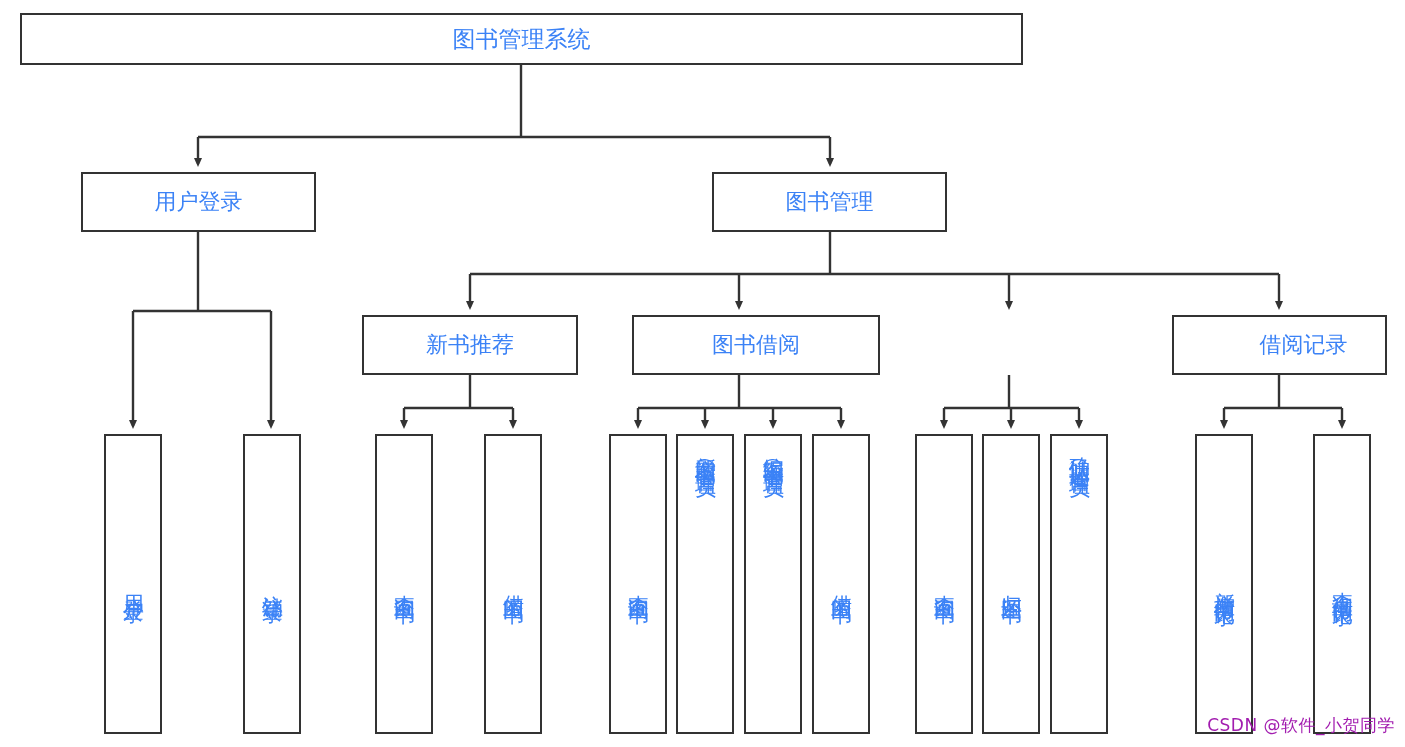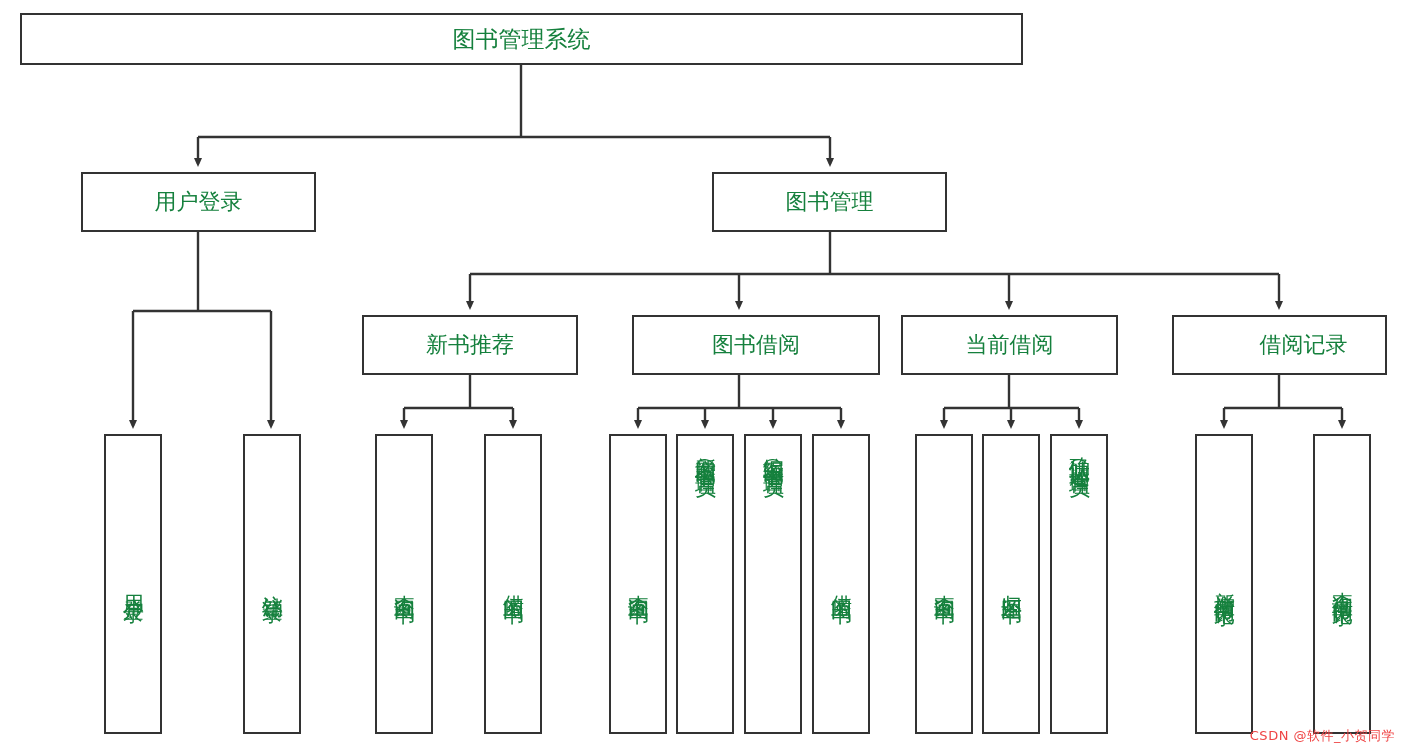--- a/index.html
+++ b/index.html
@@ -26,21 +26,21 @@
     pointer-events: none;
   }
   .node {
     position: absolute;
     box-sizing: border-box;
     border: 2px solid #333333;
     background: #ffffff;
     display: flex;
     align-items: center;
     justify-content: center;
-    color: #15803d;
+    color: #3b82f6;
   }
   .node.root {
     left: 20px;
     top: 13px;
     width: 1003px;
     height: 52px;
     font-size: 23px;
   }
   .node.lvl2 {
     top: 172px;
@@ -78,23 +78,23 @@
     white-space: nowrap;
     text-align: center;
   }
   .leaf.center-text {
     align-items: center;
     padding-top: 0;
   }
   .watermark {
     position: absolute;
     right: 10px;
-    bottom: 2px;
-    font-size: 13px;
-    color: #ef4444;
+    bottom: 10px;
+    font-size: 17px;
+    color: #a21caf;
     letter-spacing: 0.5px;
     white-space: nowrap;
   }
 </style>
 </head>
 <body>
 
 <div id="canvas">
 
   <svg id="edges" viewBox="0 0 1405 747">
@@ -157,23 +157,20 @@
   <div class="node lvl2 n1">
     <span>图书管理</span>
   </div>
 
   <div class="node lvl3 g0">
     <span>新书推荐</span>
   </div>
   <div class="node lvl3 g1">
     <span>图书借阅</span>
   </div>
-  <div class="node lvl3 g2">
-    <span>当前借阅</span>
-  </div>
   <div class="node lvl3 g3">
     <span>借阅记录</span>
   </div>
 
   <div class="node leaf center-text" style="left:104px">
     <span class="leaf-text">用户登录</span>
   </div>
   <div class="node leaf center-text" style="left:243px">
     <span class="leaf-text">注销登录</span>
   </div>

